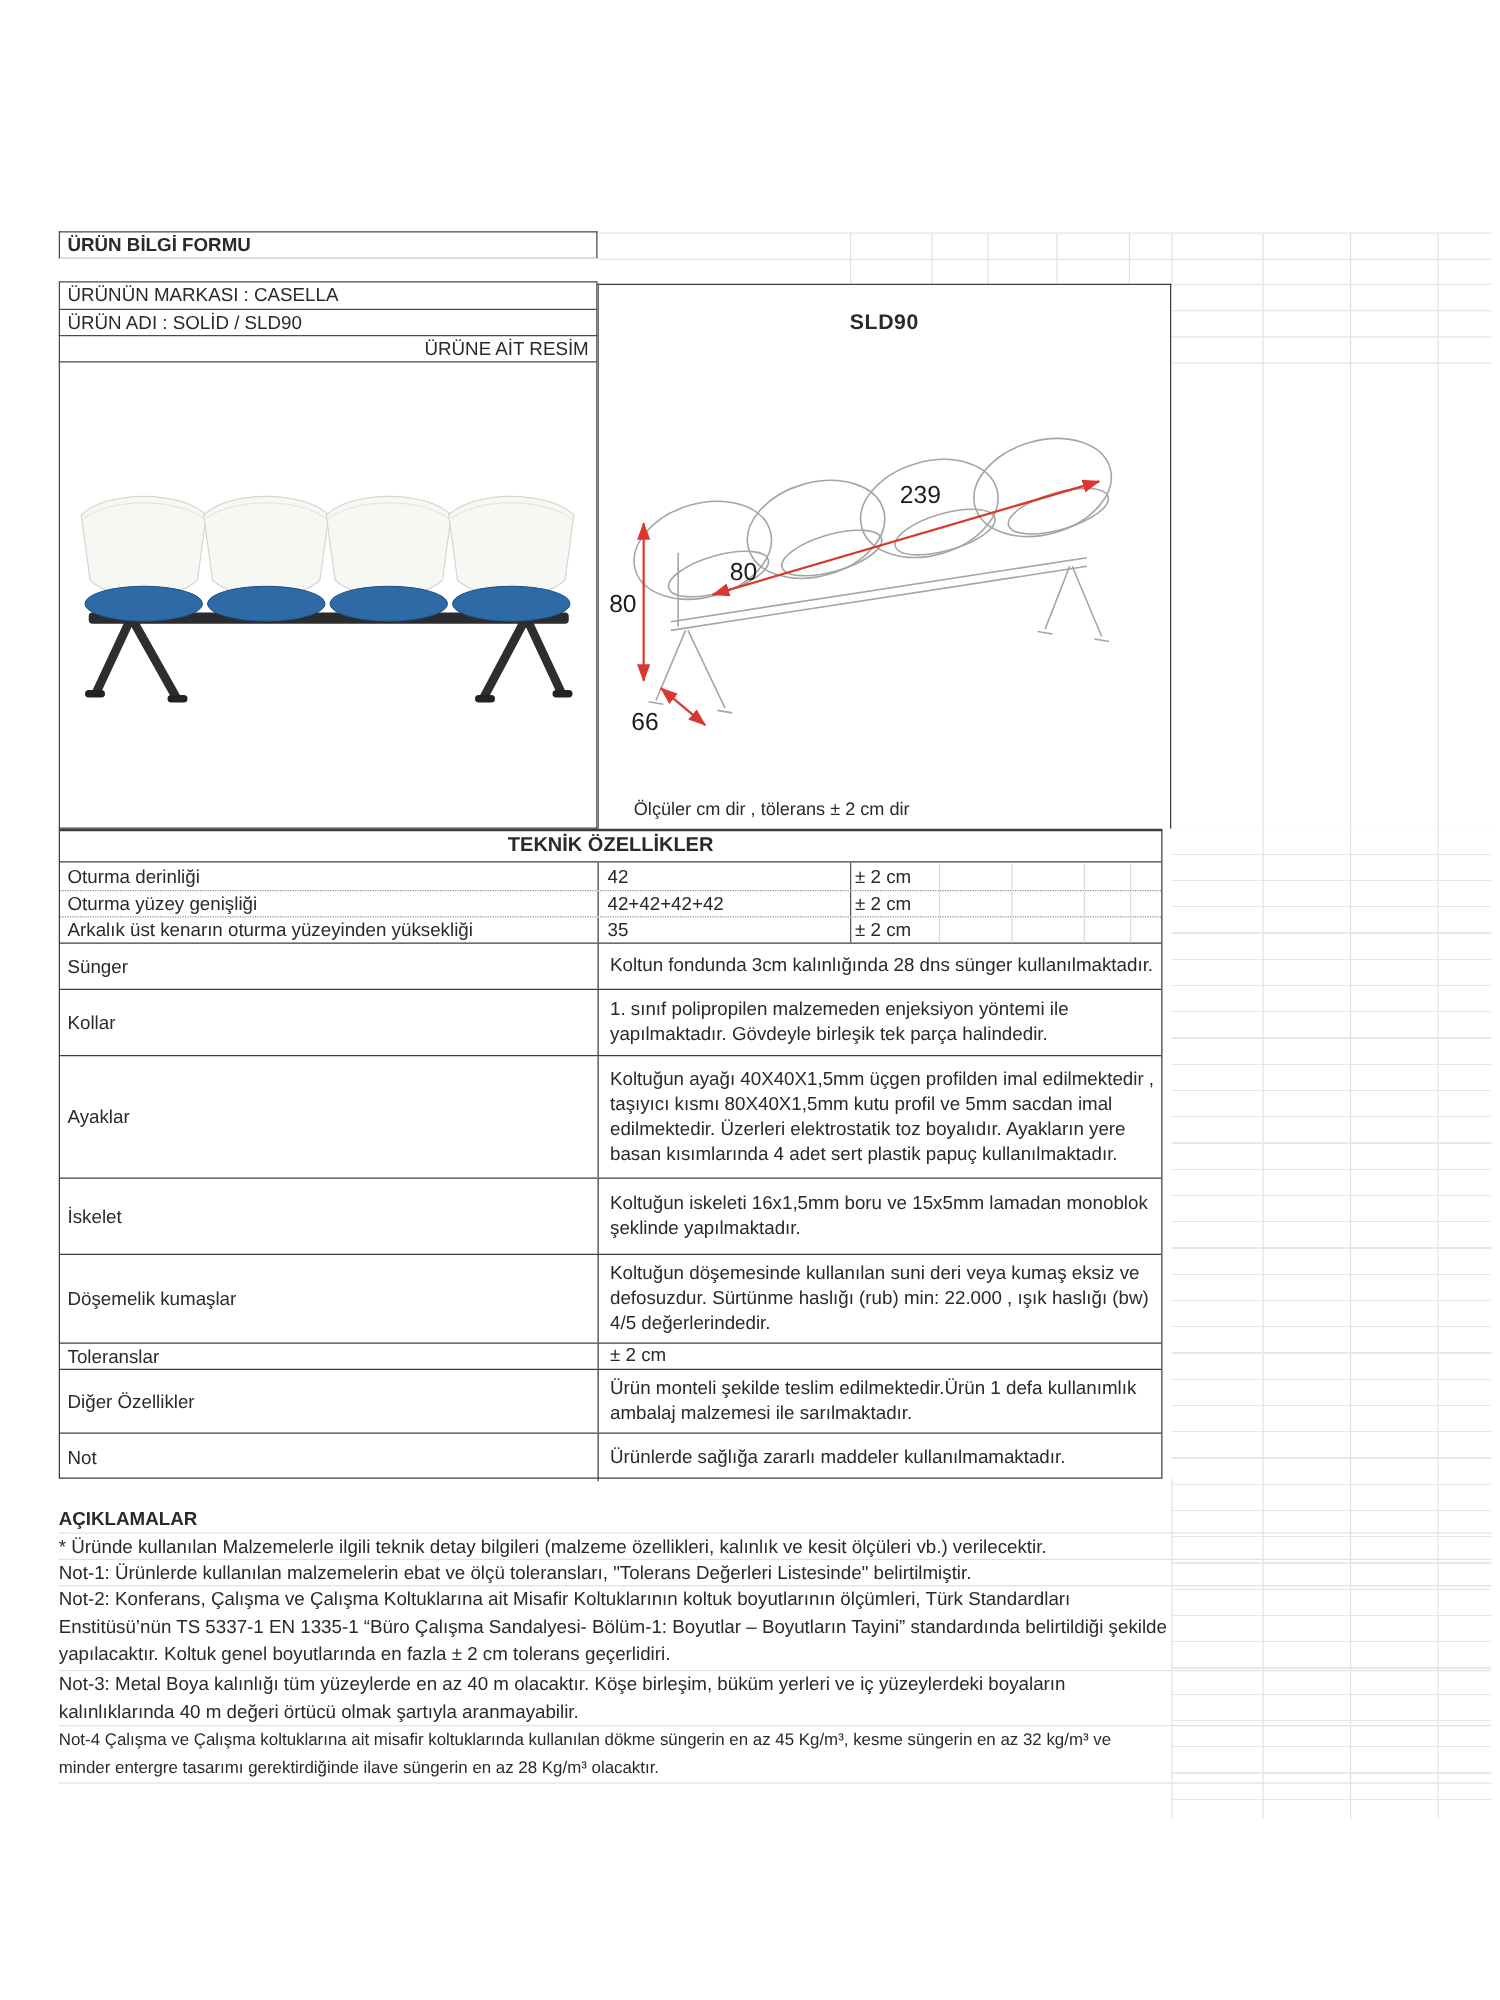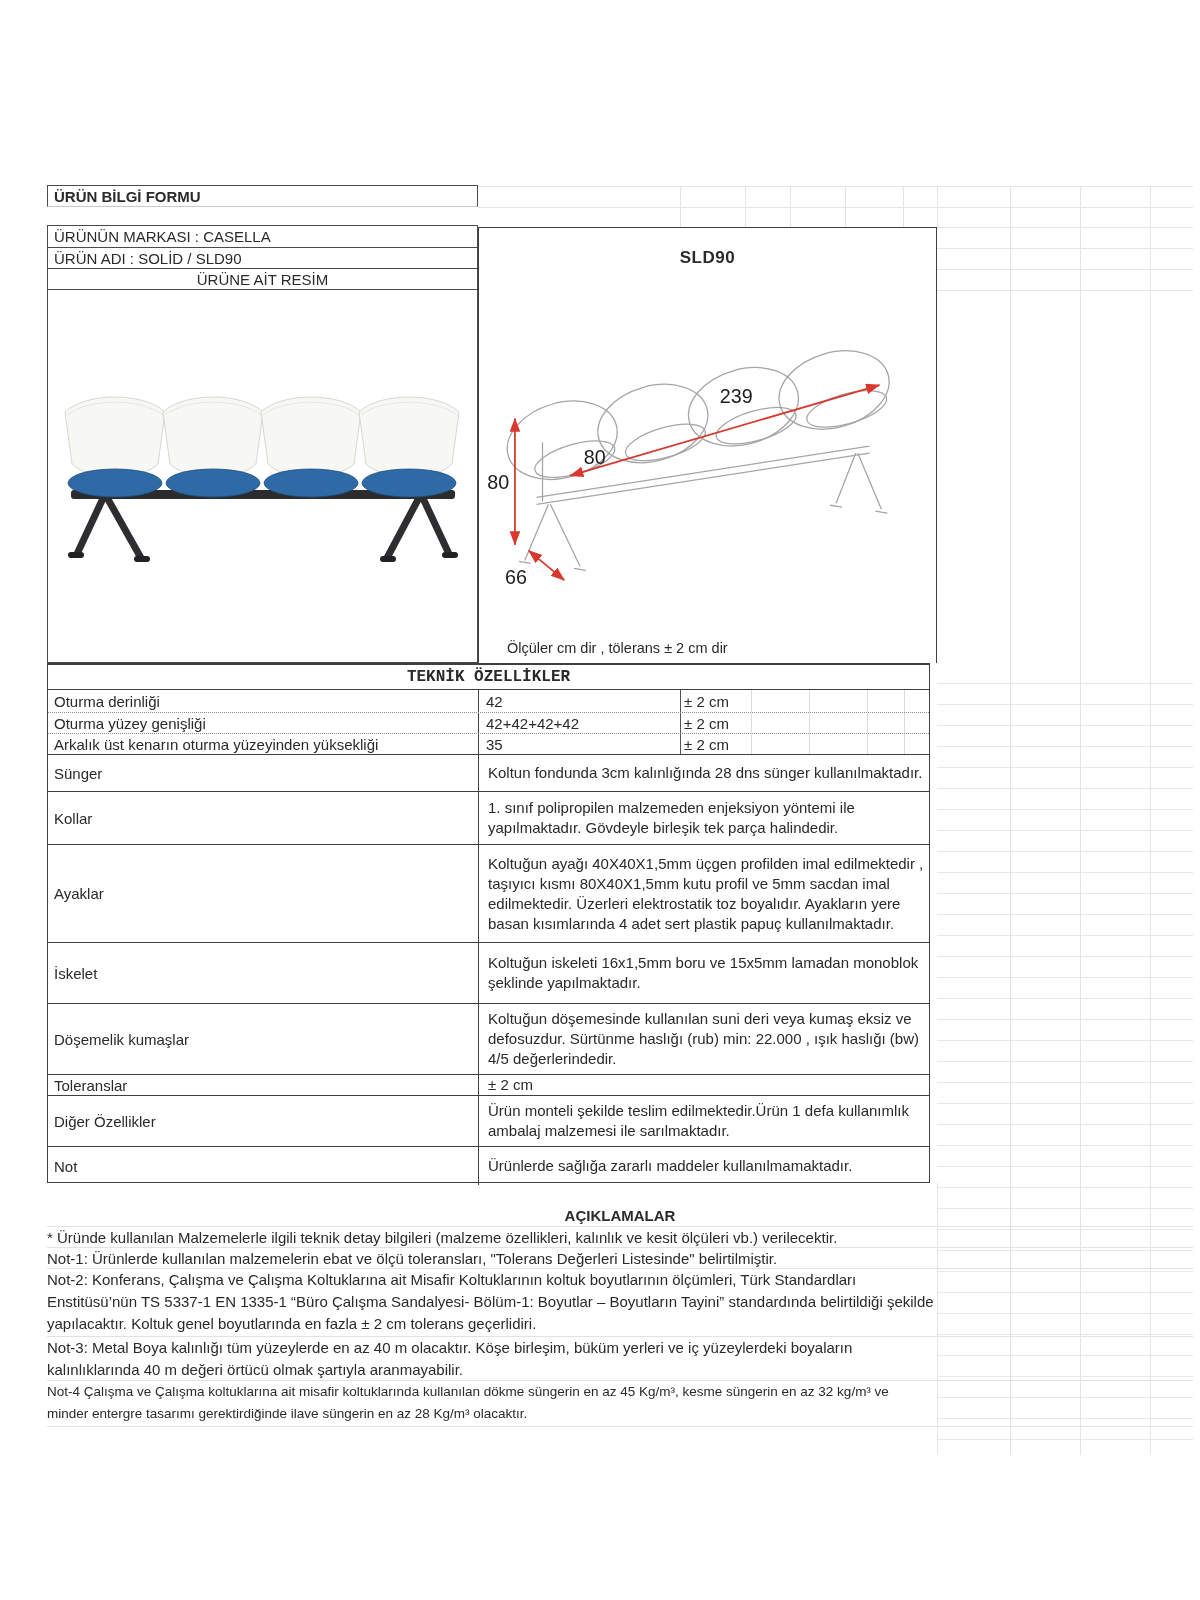--- a/index.html
+++ b/index.html
@@ -1,19 +1,19 @@
 <!DOCTYPE html>
 <html><head>
 <meta charset="utf-8">
 <style>
   html,body{margin:0;padding:0;background:#ffffff;}
   .sheet{position:relative;width:1200px;height:1600px;background:#fff;
          font-family:"Liberation Sans",sans-serif;color:#2a2a2a;overflow:hidden;}
   .cell{position:absolute;box-sizing:border-box;font-size:15px;}
-  .bold{font-weight:bold;text-align:center;}
+  .bold{font-weight:bold;}
   .vline{position:absolute;width:1px;background:#e4e4e4;}
   .hline{position:absolute;height:1px;background:#e6e6e6;}
   
   .hdr-cell{border:1px solid #4a4a4a;padding:1px 6px;display:flex;align-items:center;}
   
   .draw-box{position:absolute;box-sizing:border-box;border:1px solid #3f3f3f;border-bottom:none;background:#fff;}
   
   .spec-table{position:absolute;box-sizing:border-box;border:1px solid #3f3f3f;border-top-width:2px;background:transparent;}
   .srow{position:absolute;left:0;right:0;box-sizing:border-box;border-bottom:1px solid #3f3f3f;}
   .srow.dotted{border-bottom:1px dotted #8f8f8f;}
@@ -60,21 +60,21 @@
 
   <div class="cell hdr-cell bold" style="left:47px;top:185px;width:431px;height:22px;border-bottom-color:#c9c9c9;">
     <span>ÜRÜN BİLGİ FORMU</span>
   </div>
   <div class="cell hdr-cell" style="left:47px;top:225px;width:431px;height:23px;">
     <span>ÜRÜNÜN MARKASI : CASELLA</span>
   </div>
   <div class="cell hdr-cell" style="left:47px;top:248px;width:431px;height:21px;border-top:none;">
     <span>ÜRÜN ADI : SOLİD / SLD90</span>
   </div>
-  <div class="cell hdr-cell" style="left:47px;top:269px;width:431px;height:21px;border-top:none;justify-content:center;">
+  <div class="cell hdr-cell" style="left:47px;top:269px;width:431px;height:21px;border-top:none;justify-content:flex-end;">
     <span>ÜRÜNE AİT RESİM</span>
   </div>
 
   <div class="cell" style="left:47px;top:290px;width:431px;height:373px;border-left:1px solid #4a4a4a;border-right:1px solid #4a4a4a;border-bottom:1px solid #4a4a4a;">
     <svg viewBox="0 0 420 200" width="420" height="200" style="position:absolute;left:5px;top:88px;">
 
       <g stroke="#2e2e30" stroke-width="7" stroke-linecap="round">
         <line x1="52" y1="116" x2="24" y2="176"></line>
         <line x1="52" y1="116" x2="88" y2="180"></line>
         <line x1="368" y1="116" x2="334" y2="180"></line>
@@ -156,21 +156,21 @@
         <text x="238" y="80">239</text>
         <text x="100" y="142">80</text>
         <text x="2" y="168">80</text>
         <text x="20" y="264">66</text>
       </g>
     </svg>
     <div style="position:absolute;left:28px;top:412px;font-size:14.5px;">Ölçüler cm dir , tölerans ± 2 cm dir</div>
   </div>
 
   <div class="spec-table" style="left:47px;top:663px;width:883px;height:520px;">
-    <div class="srow spec-head" style="top:0;height:25px;font-family:Liberation Mono, monospace;">
+    <div class="srow spec-head" style="top:0;height:25px;">
       <span>TEKNİK ÖZELLİKLER</span>
     </div>
 
     <div class="srow dotted" style="top:25px;height:23px;">
       <div class="slabel">Oturma derinliği</div>
       <div class="svnum">42</div>
       <div class="svtol">± 2 cm</div>
       <div class="faintcol" style="left:703px;"></div>
         <div class="faintcol" style="left:761px;"></div>
       <div class="faintcol" style="left:819px;"></div>

